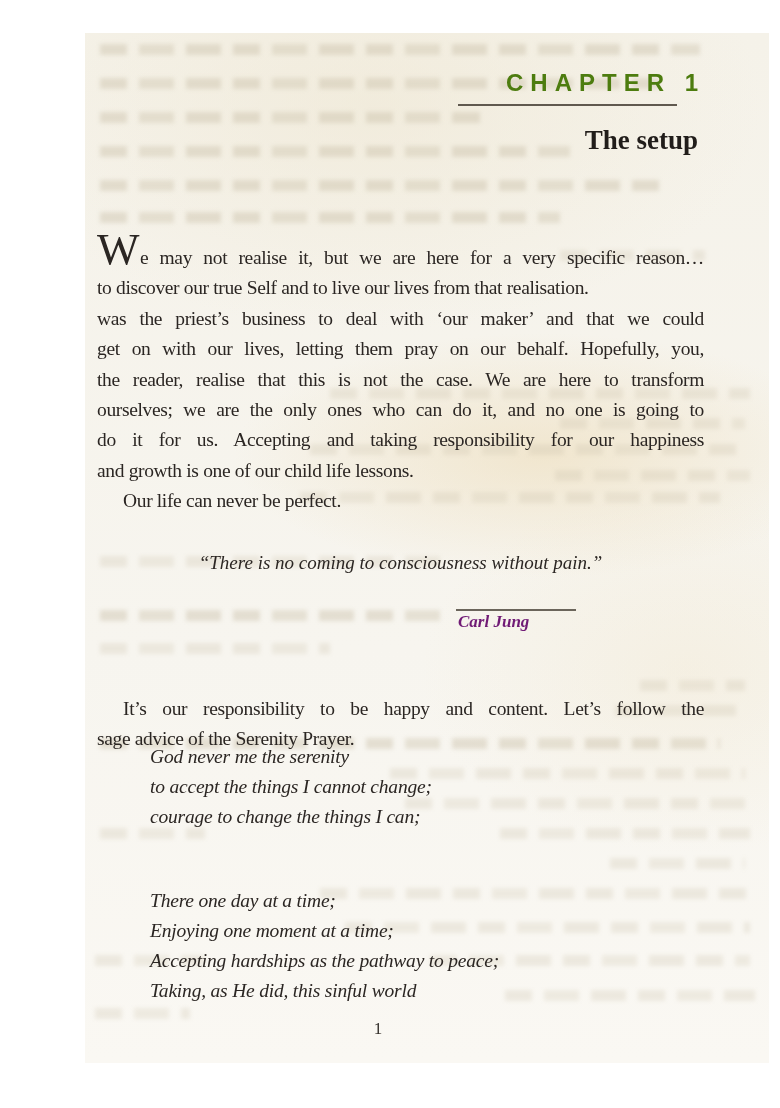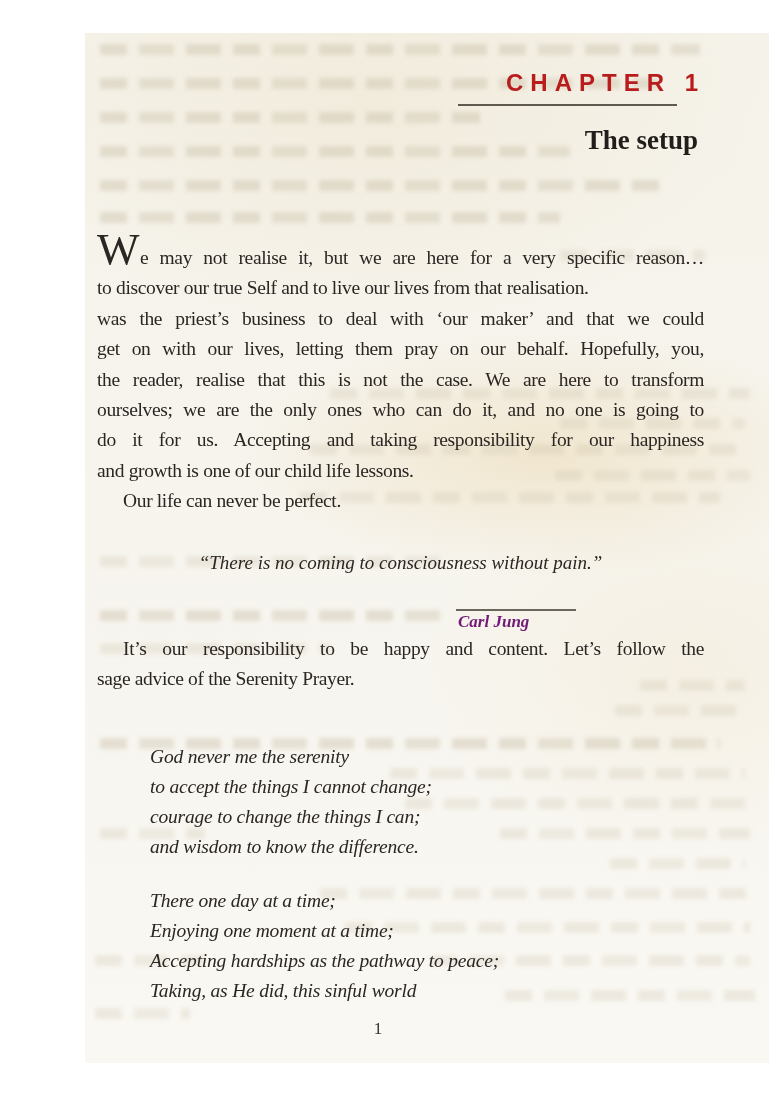--- a/index.html
+++ b/index.html
@@ -13,35 +13,35 @@
       radial-gradient(ellipse 380px 260px at 88% 62%, rgba(240,229,203,0.35), rgba(240,229,203,0) 70%),
       linear-gradient(#f5f2e9, #f7f5ef 60%, #faf8f3);}
   
   .g{position:absolute;height:11px;filter:blur(2px);opacity:.42;
      background:repeating-linear-gradient(90deg,#c9bfa8 0 27px,transparent 27px 39px,
        #cec5af 39px 74px,transparent 74px 86px,#c9bfa8 86px 121px,transparent 121px 133px);}
   .g.f{opacity:.26;}
   
   .chapter{position:absolute;left:97px;top:0;width:601px;height:180px;}
   .ch-label{position:absolute;top:72px;right:0;font-family:"Liberation Sans",sans-serif;
-    font-size:24px;line-height:22px;font-weight:bold;letter-spacing:7px;margin-right:-7px;color:#b91c1c;}
+    font-size:24px;line-height:22px;font-weight:bold;letter-spacing:7px;margin-right:-7px;color:#4d7c0f;}
   .ch-rule{position:absolute;top:104px;right:21px;width:219px;height:2px;background:#60594f;}
   .ch-title{position:absolute;top:126px;right:0;font-size:27px;line-height:28px;font-weight:bold;color:#211d1a;}
   
   .col{position:absolute;left:97px;width:607px;}
   .main{top:243px;line-height:30.4px;font-size:19.5px;letter-spacing:-0.35px;}
   .tl{display:block;}
   .jst{text-align:justify;text-align-last:justify;white-space:nowrap;}
   .ind{text-indent:26px;}
   .bigcap{font-size:45px;line-height:0;letter-spacing:0.5px;}
   .quote{top:549px;text-align:center;font-size:19px;font-style:italic;line-height:28px;}
   .attr-rule{position:absolute;left:456px;top:609px;width:120px;height:1.5px;background:#6b655b;}
   .attr{position:absolute;left:458px;top:612px;font-size:17px;line-height:20px;
         font-style:italic;font-weight:bold;color:#701a75;}
-  .p4{top:634px;line-height:30.4px;font-size:19.5px;letter-spacing:-0.35px;}
+  .p4{top:694px;line-height:30.4px;font-size:19.5px;letter-spacing:-0.35px;}
   .prayer{line-height:30px;font-size:19.5px;font-style:italic;padding-left:53px;letter-spacing:-0.2px;}
   .stanza1{top:742px;}
   .stanza2{top:886px;}
   .pagenum{position:absolute;left:97px;top:1019px;width:562px;text-align:center;
            font-size:17px;line-height:20px;color:#35312c;}
 </style>
 </head>
 <body>
 
 <div id="page">
@@ -108,21 +108,20 @@
 
   <div class="col p4">
       <div class="tl jst ind">It’s our responsibility to be happy and content. Let’s follow the</div>
       <div class="tl">sage advice of the Serenity Prayer.</div>
     </div>
 
   <div class="col prayer stanza1">
       <div class="tl">God never me the serenity</div>
       <div class="tl">to accept the things I cannot change;</div>
       <div class="tl">courage to change the things I can;</div>
-      <div class="tl">and wisdom to know the difference.</div>
     </div>
   <div class="col prayer stanza2">
       <div class="tl">There one day at a time;</div>
       <div class="tl">Enjoying one moment at a time;</div>
       <div class="tl">Accepting hardships as the pathway to peace;</div>
       <div class="tl">Taking, as He did, this sinful world</div>
     </div>
 
   <div class="pagenum">1</div>
 

